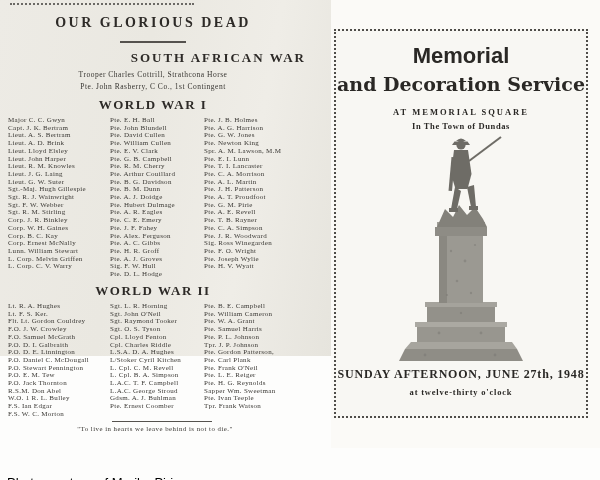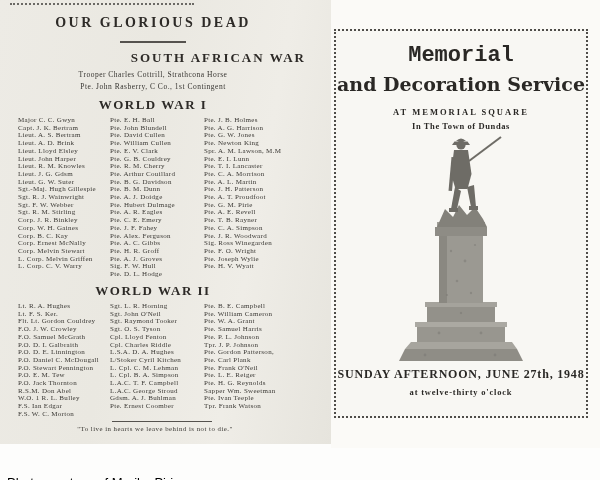--- a/index.html
+++ b/index.html
@@ -2,54 +2,54 @@
 <html><head>
 <meta charset="utf-8">
 <style>
   html,body { margin:0; padding:0; background:#ffffff; }
   .canvas {
     position:relative; width:600px; height:480px; overflow:hidden;
     background:#fdfdfc; font-family:"Liberation Serif", serif;
   }
   
   .left-page {
-    position:absolute; left:0; top:0; width:331px; height:444px;
+    position:absolute; left:0; top:0; width:331px; height:356px;
     background:linear-gradient(100deg,#edebe5 0%,#eae8e1 40%,#efede7 72%,#e6e4dd 100%);
     color:#35332f;
   }
   .top-dots { position:absolute; left:10px; top:3px; width:184px; height:0;
     border-top:2px dotted #6b6965; }
   .h-main { position:absolute; top:15px; left:0; width:306px; text-align:center;
     font-size:14px; font-weight:bold; letter-spacing:2.5px; color:#2d2a27; white-space:nowrap; }
   .rule-title { position:absolute; top:41px; left:120px; width:66px; border-top:2px solid #55524e; }
   .h-sub { position:absolute; left:0; width:306px; text-align:center;
     font-size:13px; font-weight:bold; letter-spacing:2px; color:#2d2a27; white-space:nowrap; }
   .saw-head { top:50px;text-align:right; }
   .saw-names { position:absolute; top:69px; left:0; width:306px; text-align:center;
     font-size:7.5px; line-height:12px; letter-spacing:0.5px; }
   .ww1-head { top:97px; letter-spacing:1.5px; }
   .ww2-head { top:283px; letter-spacing:1.5px; }
   .namecol { position:absolute; font-size:7px; line-height:7.7px;
     letter-spacing:0.3px; white-space:nowrap; color:#3a3834; }
   .ww1 { top:117px; }
   .ww2 { top:303px; }
-  .c1 { left:8px;   width:100px;margin-left:10px; }
+  .c1 { left:8px;   width:100px; }
   .c2 { left:110px; width:93px; }
   .c3 { left:204px; width:124px; }
   .quote-rule { position:absolute; top:421px; left:112px; width:100px; border-top:1px solid #55524e; }
   .quote { position:absolute; top:425px; left:0; width:310px; text-align:center;
     font-size:6.8px; letter-spacing:0.5px; color:#3a3834; }
   
   .right-page { position:absolute; left:331px; top:0; width:269px; height:448px; background:#fbfaf7; }
   .program-border {
     position:absolute; left:3px; top:29px; width:250px; height:385px;
     border:2px dotted #4f4d49; background:#f8f7f3; color:#2a2825;
   }
   .rp-line { position:absolute; left:0; width:100%; text-align:center; white-space:nowrap; }
-  .rp-title1 { top:12px; font-size:22px; font-weight:bold; font-family:Liberation Mono, monospace; }
+  .rp-title1 { top:12px; font-size:22px; font-weight:bold; font-family:Liberation Sans, sans-serif; }
   .rp-title2 { top:42px; font-size:19px; font-weight:bold; font-family:"DejaVu Serif", serif;text-align:center; }
   .rp-sub1 { top:76px; font-size:8.5px; font-weight:bold; letter-spacing:2px; }
   .rp-sub2 { top:90px; font-size:8.5px; font-weight:bold; letter-spacing:0.6px; }
   .statue-wrap { position:absolute; top:104px; left:50%; transform:translateX(-50%); }
   .rp-date { top:336px; font-size:12px; font-weight:bold; letter-spacing:0.8px; }
   .rp-time { top:356px; font-size:8.5px; font-weight:bold; letter-spacing:0.8px; }
   
   .captions { position:absolute; left:7px; top:443px;
     font-family:"Liberation Sans", sans-serif; font-size:13px; color:#000;
     line-height:16px;margin-top:32px; }
@@ -73,41 +73,41 @@
 
     <div class="h-sub ww1-head">WORLD WAR I</div>
     <div class="namecol ww1 c1">
         <div>Major C. C. Gwyn</div>
         <div>Capt. J. K. Bertram</div>
         <div>Lieut. A. S. Bertram</div>
         <div>Lieut. A. D. Brink</div>
         <div>Lieut. Lloyd Elsley</div>
         <div>Lieut. John Harper</div>
         <div>Lieut. R. M. Knowles</div>
-        <div>Lieut. J. G. Gdsm</div>
+        <div>Lieut. J. G. Laing</div>
         <div>Lieut. G. W. Suter</div>
         <div>Sgt.-Maj. Hugh Gillespie</div>
         <div>Sgt. R. J. Wainwright</div>
         <div>Sgt. F. W. Webber</div>
         <div>Sgt. R. M. Stirling</div>
         <div>Corp. J. R. Binkley</div>
         <div>Corp. W. H. Gaines</div>
         <div>Corp. B. C. Kay</div>
         <div>Corp. Ernest McNally</div>
-        <div>Corp. Melvin Stewart</div>
+        <div>Lunn. William Stewart</div>
         <div>L. Corp. Melvin Griffen</div>
         <div>L. Corp. C. V. Warry</div>
       </div>
     <div class="namecol ww1 c2">
         <div>Pte. E. H. Ball</div>
         <div>Pte. John Blundell</div>
         <div>Pte. David Cullen</div>
         <div>Pte. William Cullen</div>
         <div>Pte. E. V. Clark</div>
-        <div>Pte. G. B. Couldrey</div>
+        <div>Pte. G. B. Campbell</div>
         <div>Pte. R. M. Cherry</div>
         <div>Pte. Arthur Couillard</div>
         <div>Pte. B. G. Davidson</div>
         <div>Pte. B. M. Dunn</div>
         <div>Pte. A. J. Doidge</div>
         <div>Pte. Hubert Dulmage</div>
         <div>Pte. A. R. Eagles</div>
         <div>Pte. C. E. Emery</div>
         <div>Pte. J. F. Fahey</div>
         <div>Pte. Alex. Ferguson</div>
@@ -160,21 +160,21 @@
       </div>
     <div class="namecol ww2 c2">
         <div>Sgt. L. R. Horning</div>
         <div>Sgt. John O'Neil</div>
         <div>Sgt. Raymond Tooker</div>
         <div>Sgt. O. S. Tyson</div>
         <div>Cpl. Lloyd Fenton</div>
         <div>Cpl. Charles Riddle</div>
         <div>L.S.A. D. A. Hughes</div>
         <div>L/Stoker Cyril Kitchen</div>
-        <div>L. Cpl. C. M. Lehman</div>
+        <div>L. Cpl. C. M. Revell</div>
         <div>L. Cpl. B. A. Simpson</div>
         <div>L.A.C. T. F. Campbell</div>
         <div>L.A.C. George Stroud</div>
         <div>Gdsm. A. J. Buhlman</div>
         <div>Pte. Ernest Coomber</div>
       </div>
     <div class="namecol ww2 c3">
         <div>Pte. B. E. Campbell</div>
         <div>Pte. William Cameron</div>
         <div>Pte. W. A. Grant</div>

